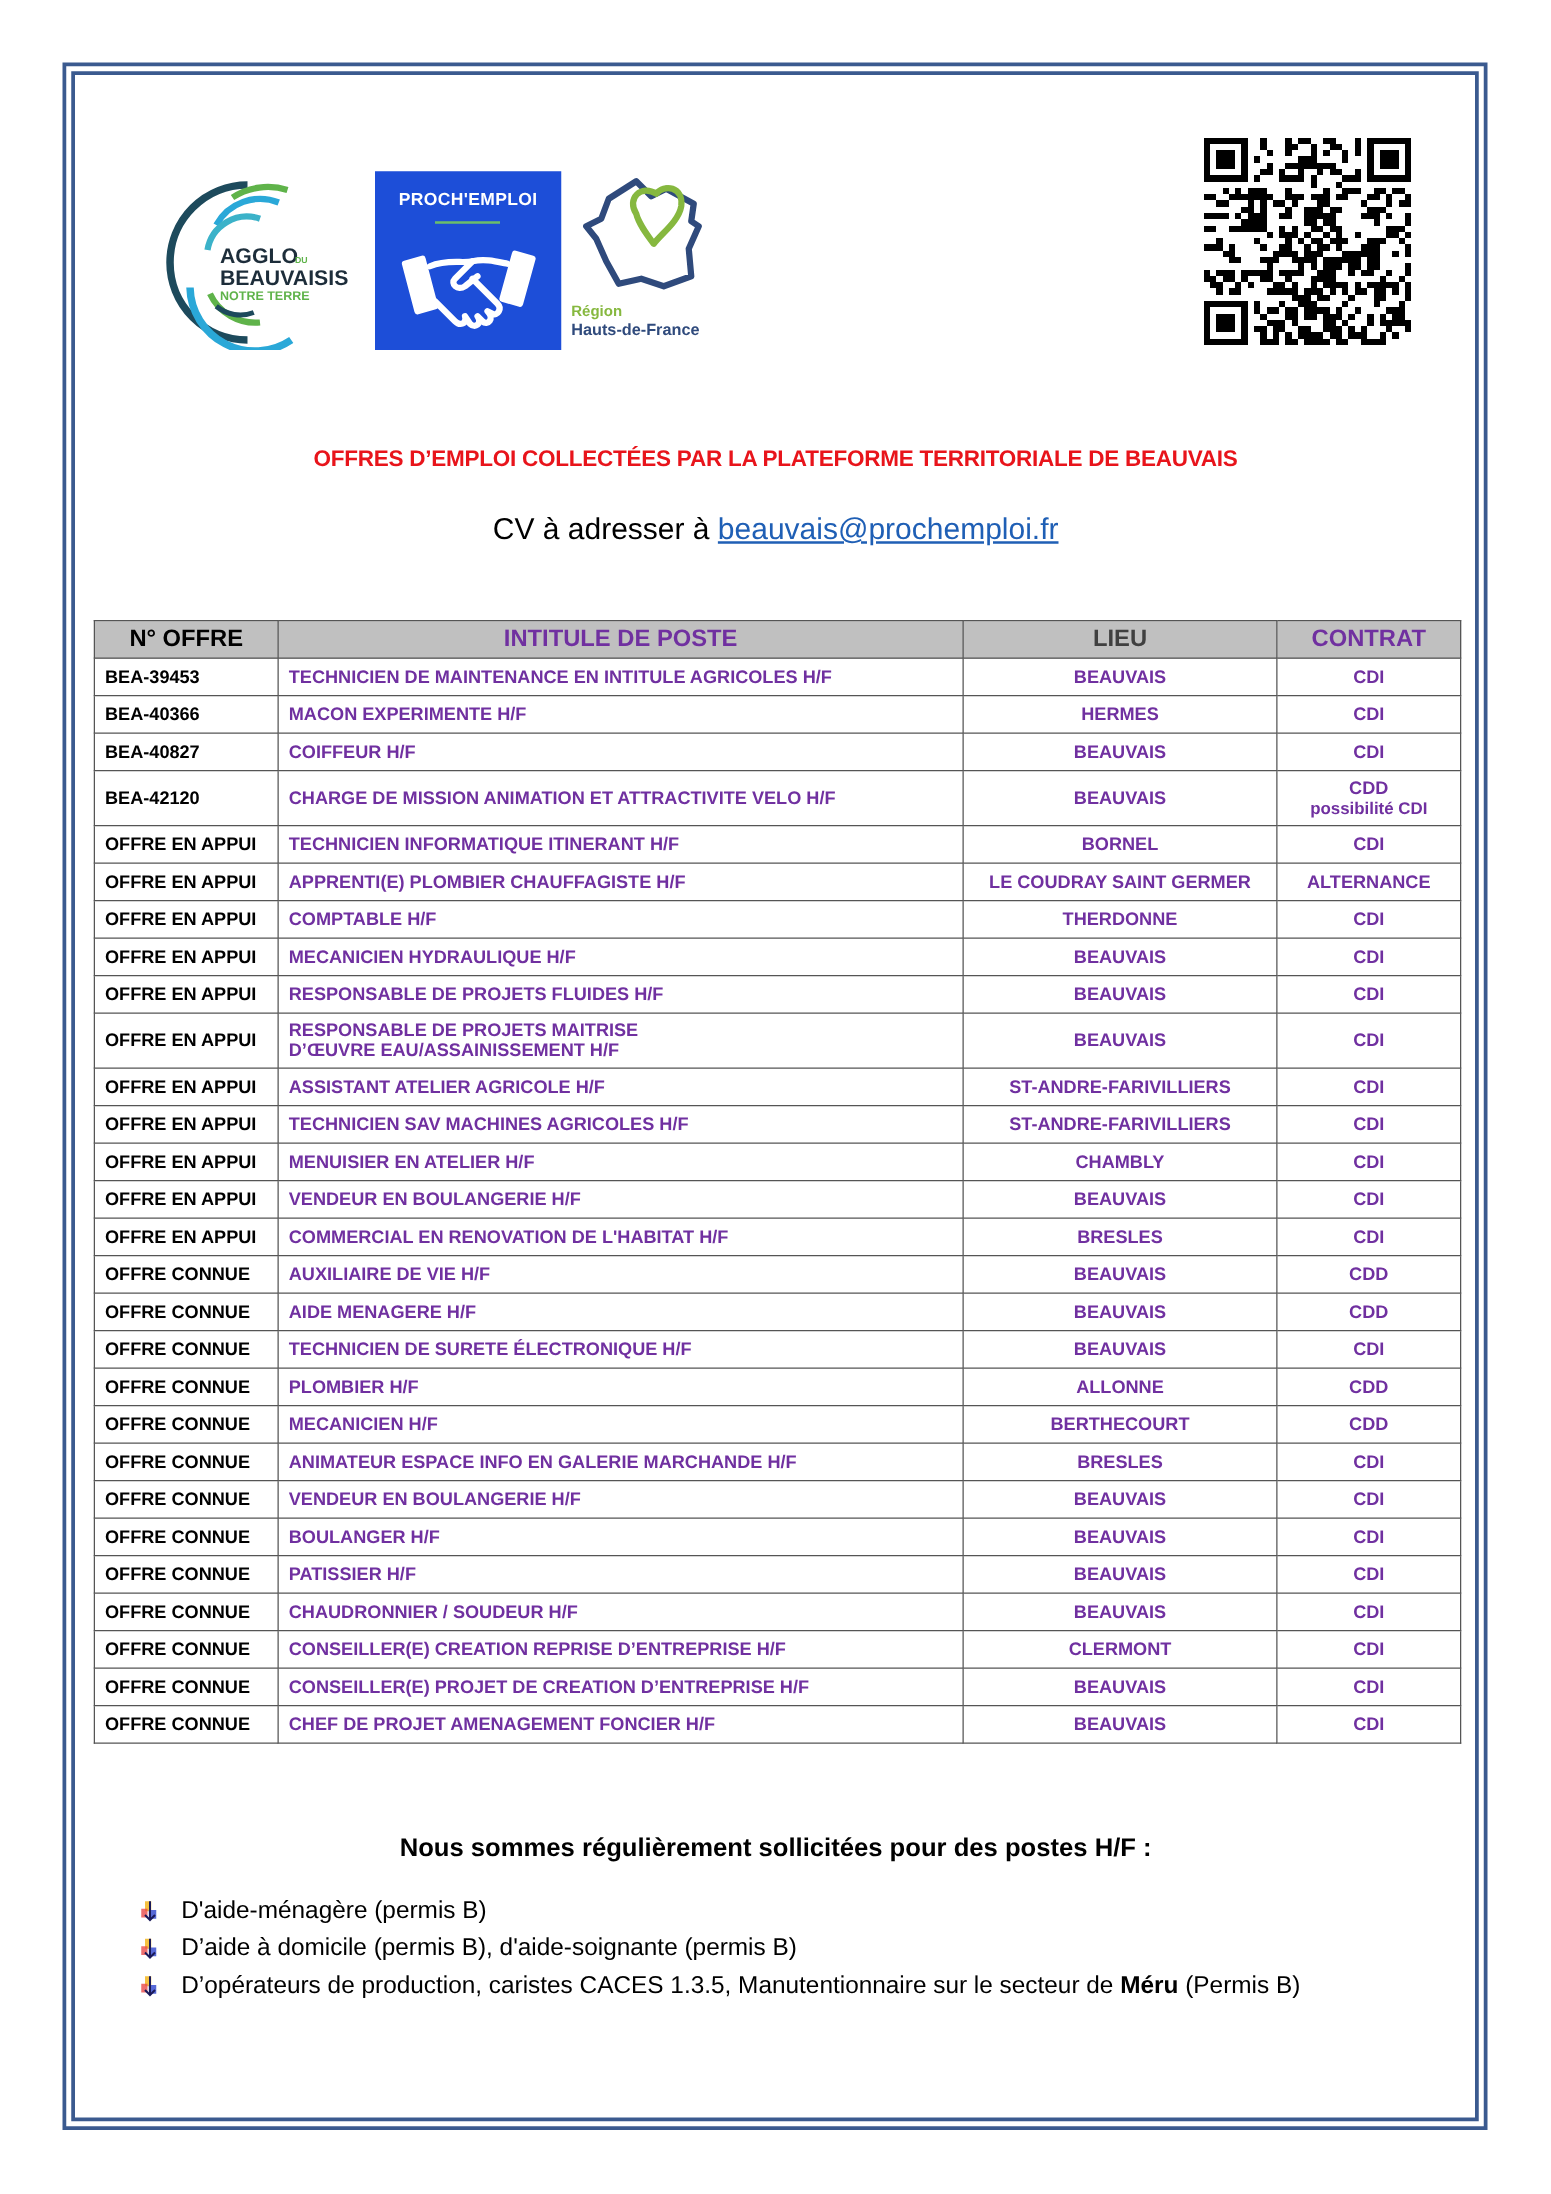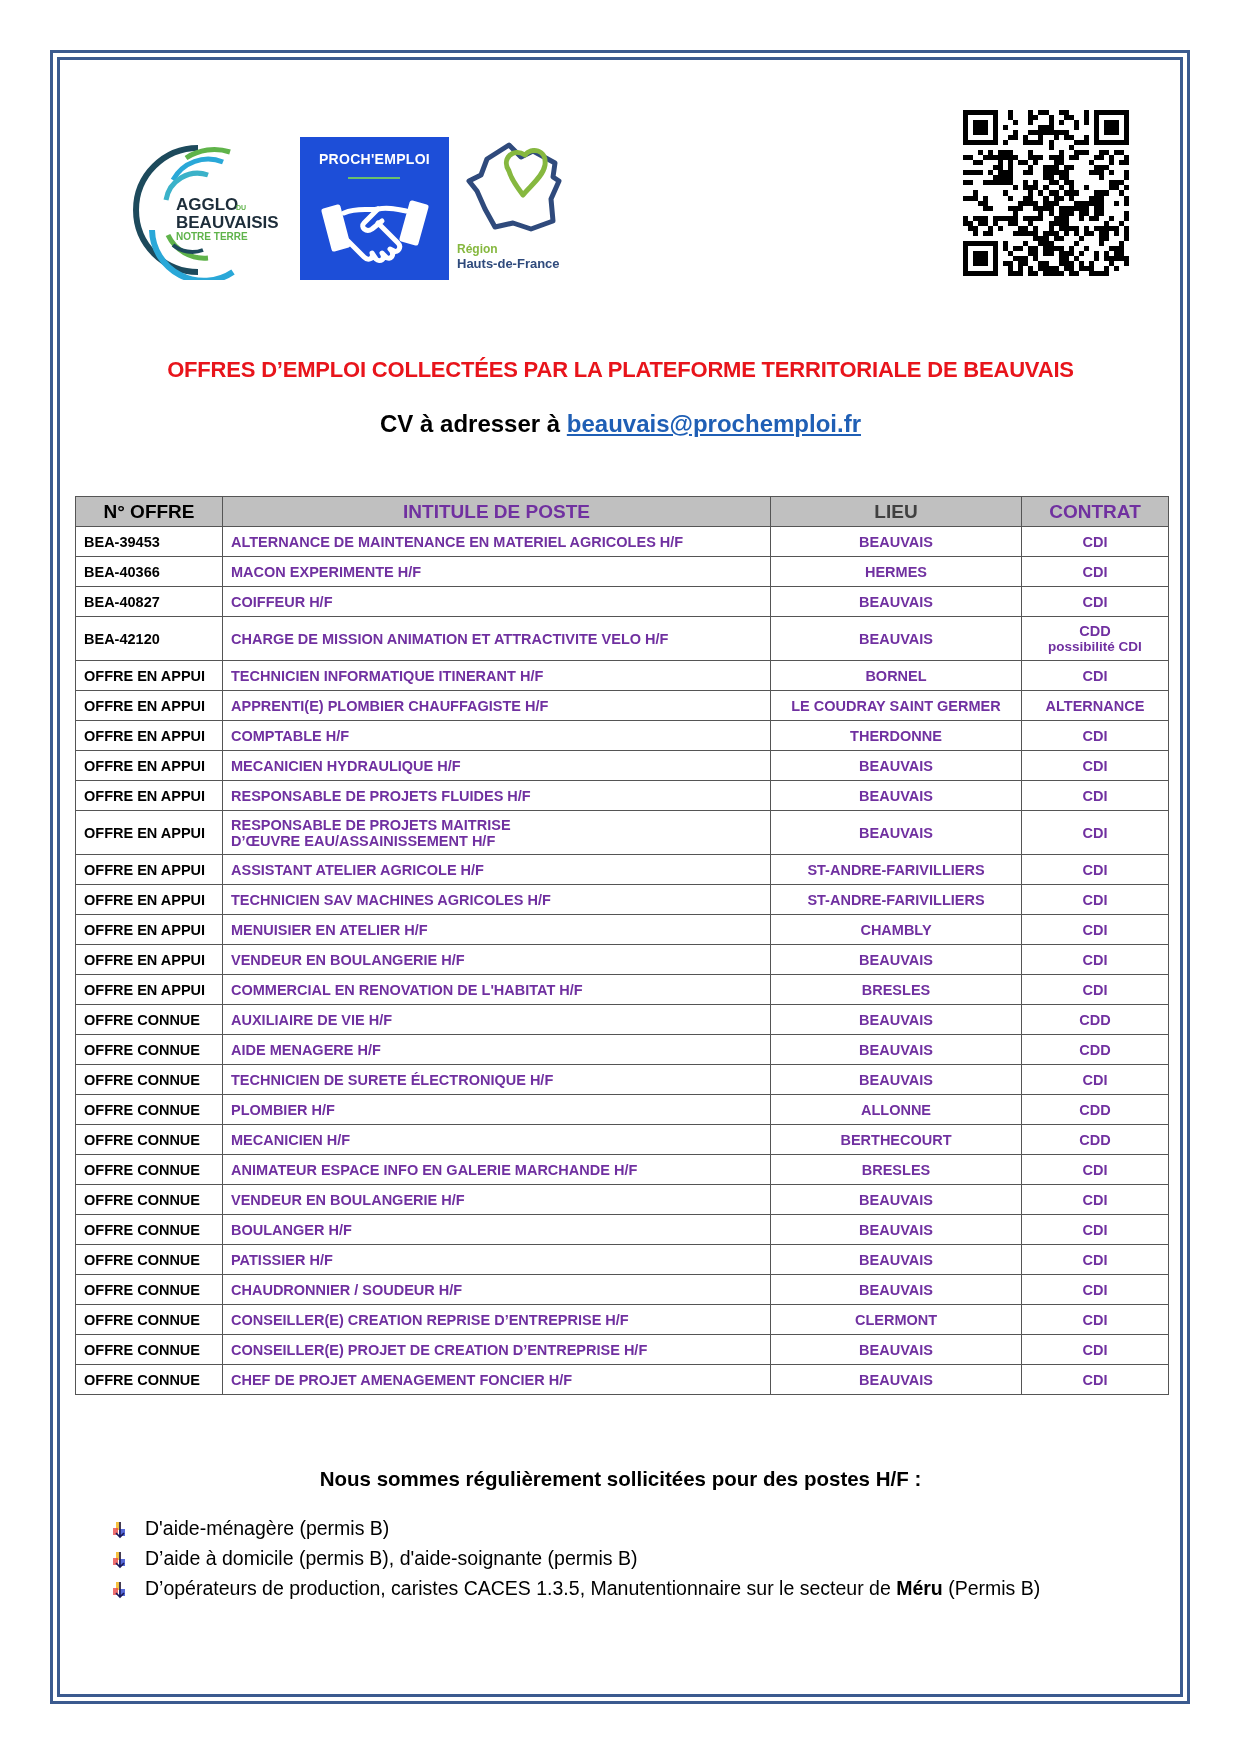--- a/index.html
+++ b/index.html
@@ -18,23 +18,23 @@
                         font-weight: bold; font-size: 14px; letter-spacing: 0.3px; }
   .logo-proch .pline { position: absolute; top: 40px; left: 48px; width: 52px; height: 2px; background: #6bbf6a; }
   .logo-proch svg { position: absolute; left: 18px; top: 52px; }
   .logo-region { position: absolute; left: 451px; top: 137px; width: 142px; height: 143px; }
   .logo-region .r1 { position: absolute; left: 6px; top: 105px; font-size: 12px; font-weight: bold; color: #86b83f; }
   .logo-region .r2 { position: absolute; left: 6px; top: 119px; font-size: 13px; font-weight: bold; color: #2f4a7c; }
   .qr { position: absolute; left: 962px; top: 110px; width: 168px; height: 166px; }
 
   
   .main-title { position: absolute; left: 60px; width: 1121px; top: 357px; text-align: center;
-                color: #e8141b; font-weight: bold; font-size: 22px; letter-spacing: -0.2px; }
+                color: #e8141b; font-weight: bold; font-size: 18px; letter-spacing: -0.2px; }
   .cv-line { position: absolute; left: 60px; width: 1121px; top: 410px; text-align: center;
-             font-weight: bold; font-size: 24px; }
+             font-weight: normal; font-size: 24px; }
   .cv-line a { color: #1f5fb5; text-decoration: underline; }
 
   
   table.offers { position: absolute; left: 75px; top: 496px; width: 1094px; border-collapse: collapse; }
   table.offers th, table.offers td { border: 1.5px solid #555; padding: 0 8px; font-size: 14.5px;
                                       font-weight: bold; height: 29px; line-height: 16px; }
   table.offers th { background: #c0c0c0; font-size: 19px; height: 29px; }
   th.c-no { color: #000; width: 130px; }
   th.c-title { color: #7030a0; width: 531px; }
   th.c-lieu { color: #404040; width: 234px; }
@@ -539,21 +539,21 @@
     <tr>
       <th class="c-no">N° OFFRE</th>
       <th class="c-title">INTITULE DE POSTE</th>
       <th class="c-lieu">LIEU</th>
       <th class="c-contrat">CONTRAT</th>
     </tr>
   </thead>
   <tbody id="offers-body">
       <tr>
         <td class="no"><span>BEA-39453</span></td>
-        <td class="title"><span>ALTERNANCE DE MAINTENANCE EN MATERIEL AGRICOLES H/F</span></td>
+        <td class="title"><span>TECHNICIEN DE MAINTENANCE EN INTITULE AGRICOLES H/F</span></td>
         <td class="lieu"><span>BEAUVAIS</span></td>
         <td class="contrat"><span>CDI</span></td>
       </tr>
       <tr>
         <td class="no"><span>BEA-40366</span></td>
         <td class="title"><span>MACON EXPERIMENTE H/F</span></td>
         <td class="lieu"><span>HERMES</span></td>
         <td class="contrat"><span>CDI</span></td>
       </tr>
       <tr>

